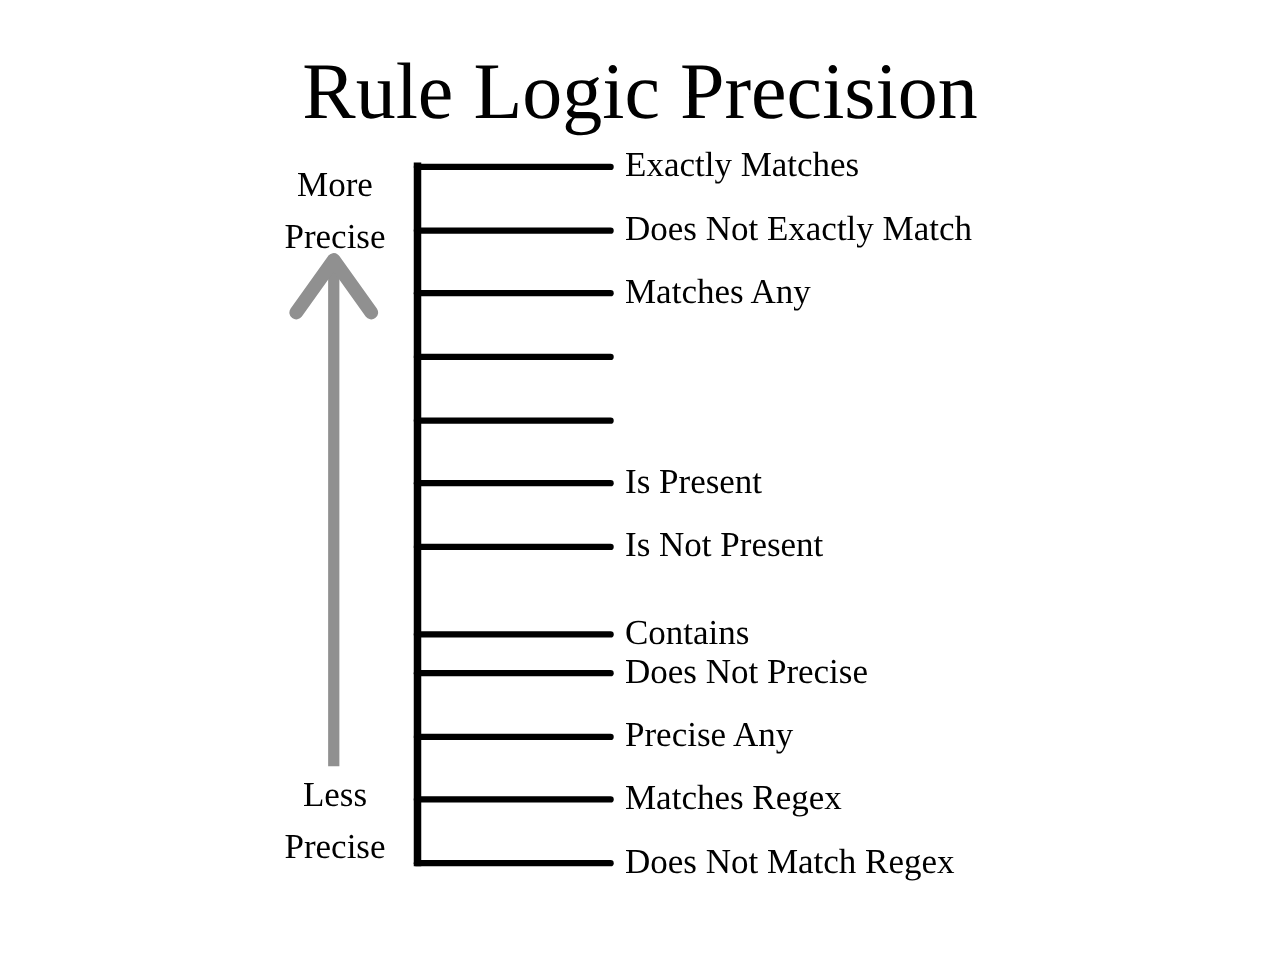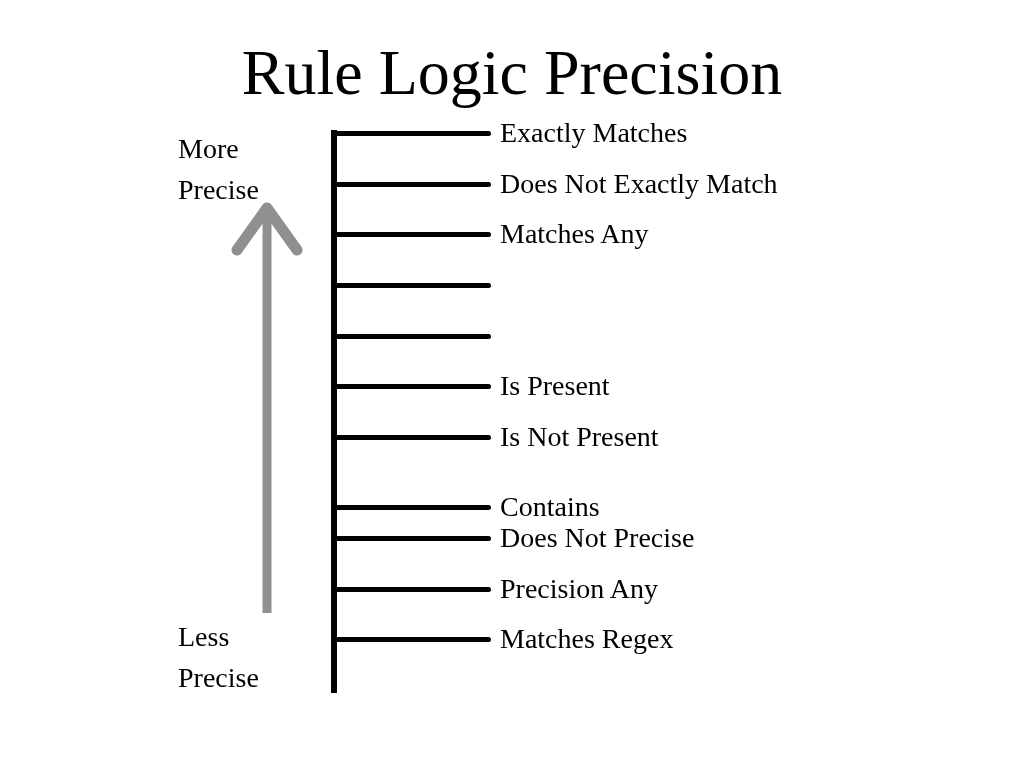--- a/index.html
+++ b/index.html
@@ -27,20 +27,21 @@
     font-size: 64px;
     font-weight: 400;
     line-height: 66px;
     letter-spacing: 0;
     color: var(--text, #000000);
   }
   .side-label {
     position: absolute;
     left: 178px;
     width: 180px;
+    text-align: center;
     font-size: 28px;
     line-height: 41px;
     color: var(--text, #000000);
   }
   .side-label.top    { top: 128px; }
   .side-label.bottom { top: 616px; }
   .arrow-svg {
     position: absolute;
     left: 215px;
     top: 196px;
@@ -130,20 +131,24 @@
   <div class="rung" style="top:489px">
     <div class="tick"></div>
     <span class="rung-label">Contains</span>
   </div>
   <div class="rung" style="top:520px">
     <div class="tick"></div>
     <span class="rung-label">Does Not Precise</span>
   </div>
   <div class="rung" style="top:571px">
     <div class="tick"></div>
-    <span class="rung-label">Precision Any</span>
+    <span class="rung-label">Precise Any</span>
   </div>
   <div class="rung" style="top:621px">
     <div class="tick"></div>
     <span class="rung-label">Matches Regex</span>
   </div>
+  <div class="rung" style="top:672px">
+    <div class="tick"></div>
+    <span class="rung-label">Does Not Match Regex</span>
+  </div>
 
 </div>
 
 </body></html>

